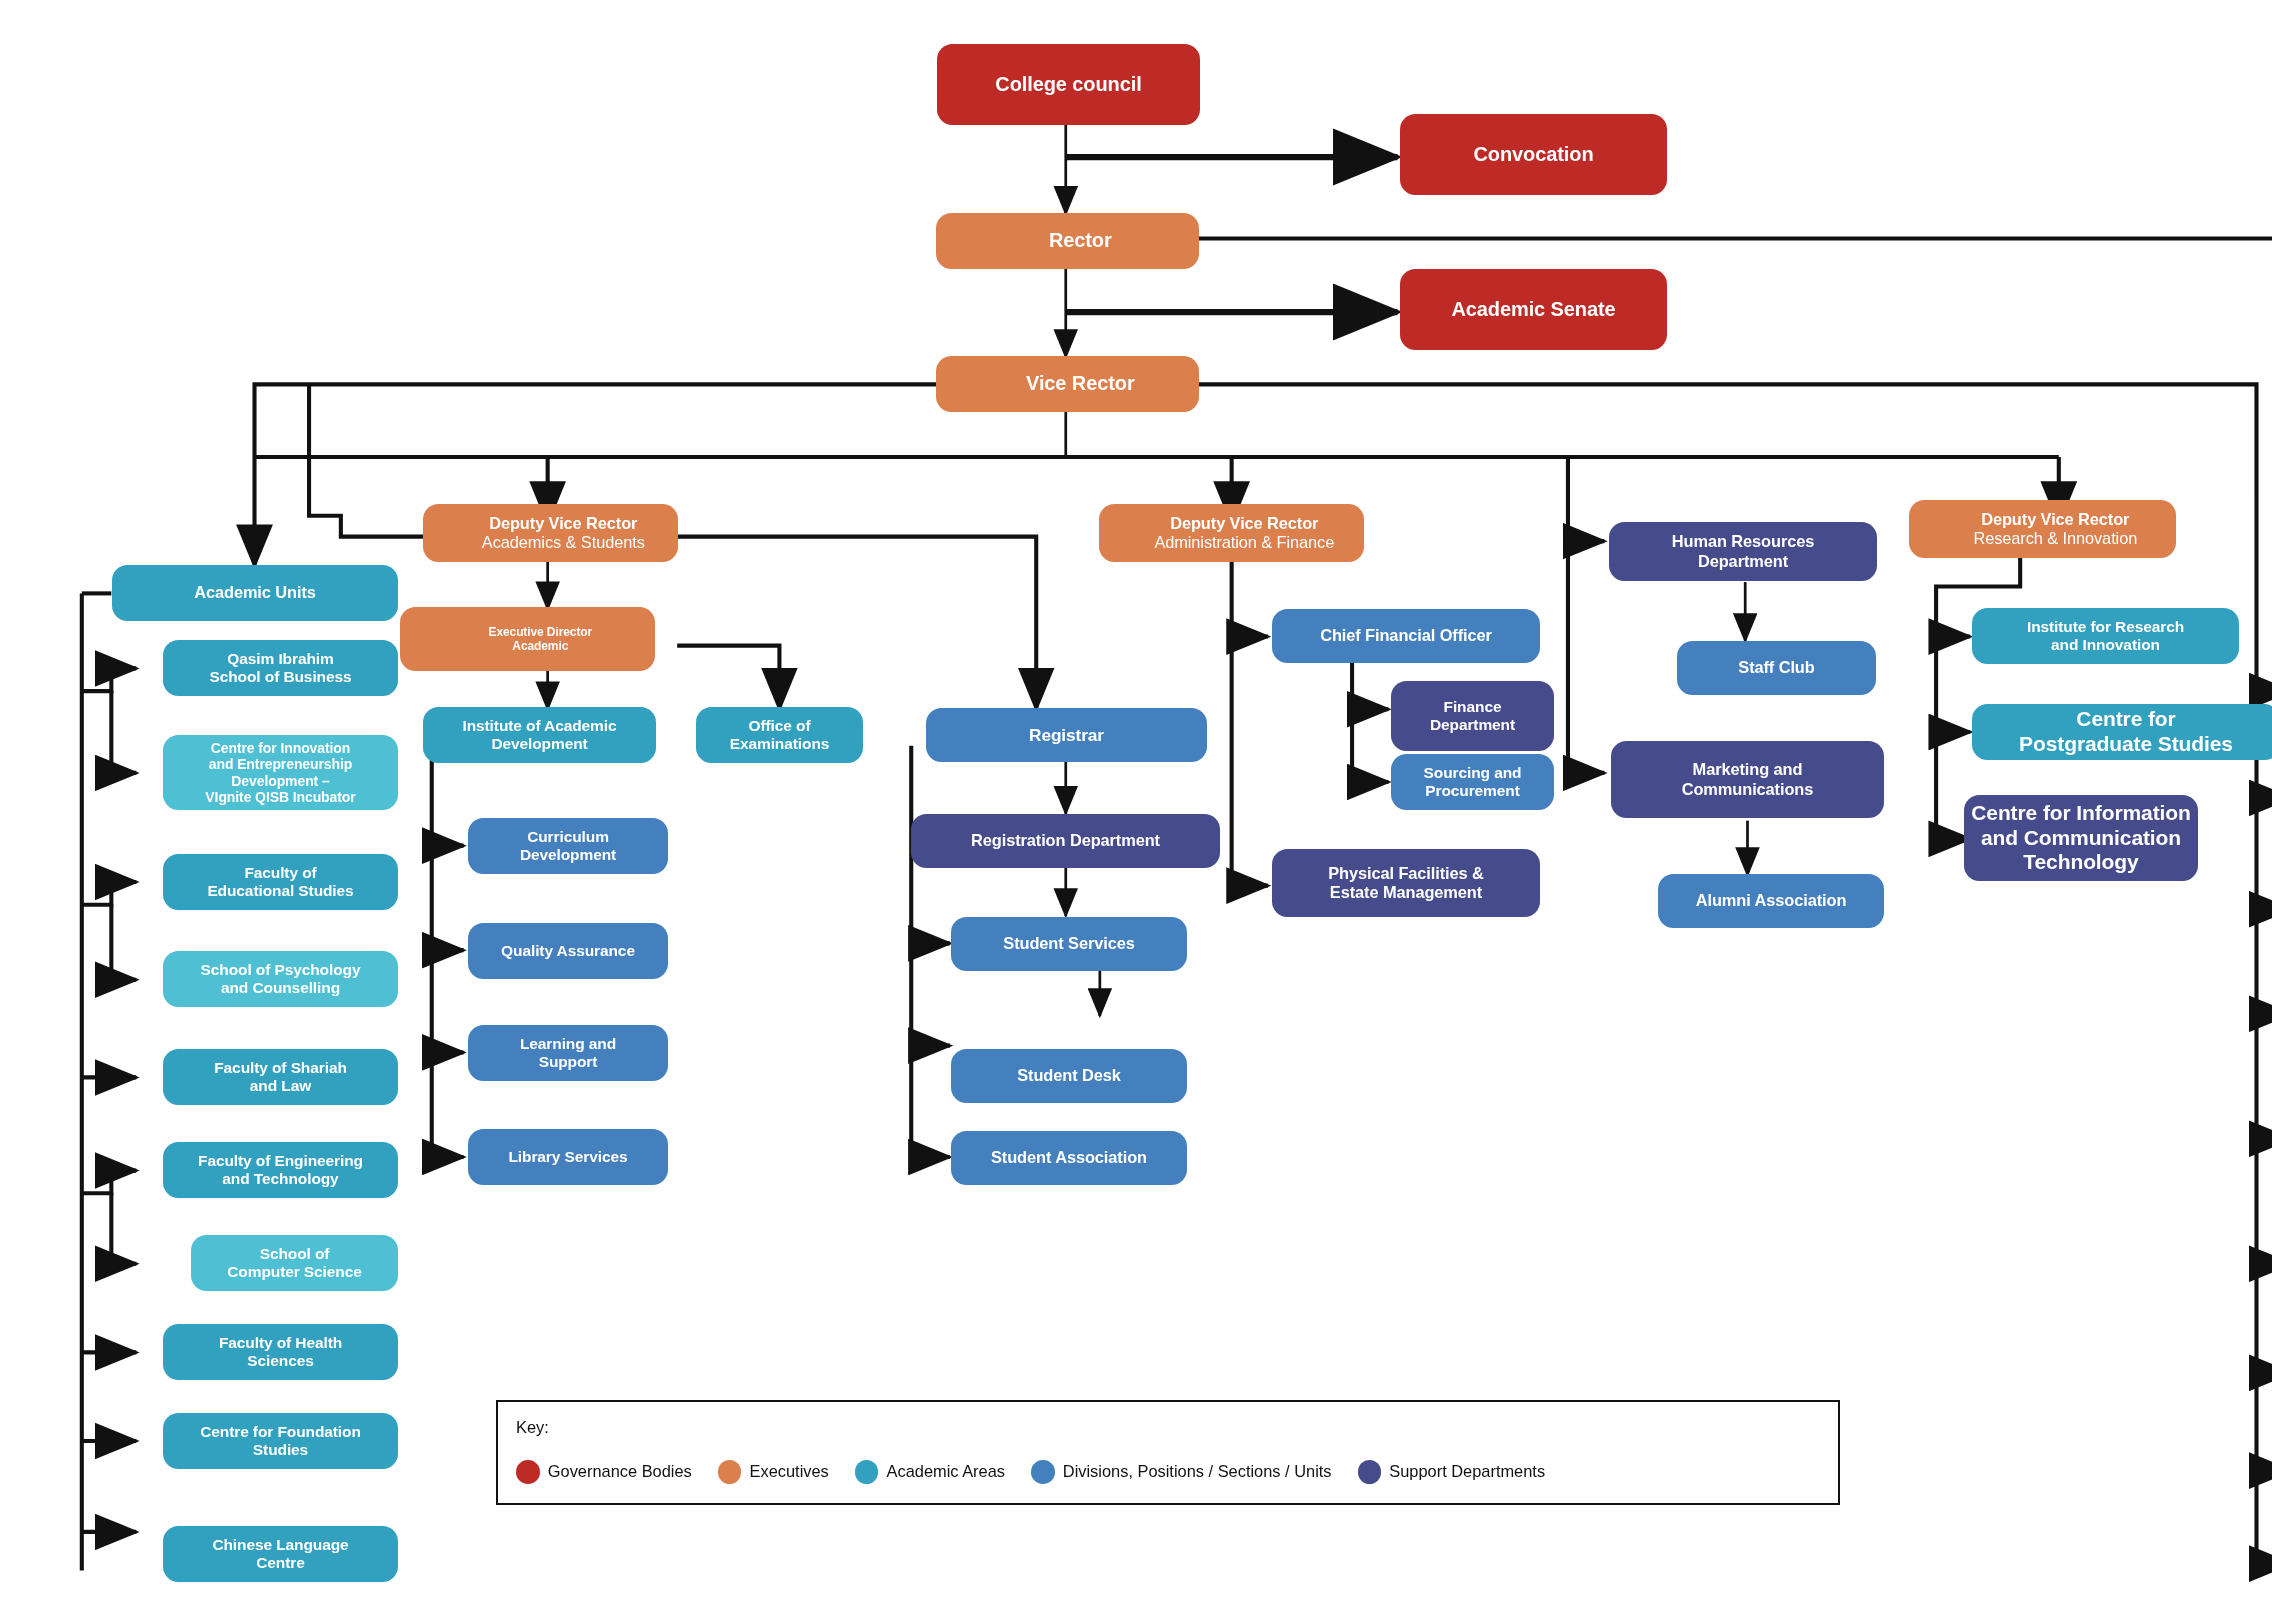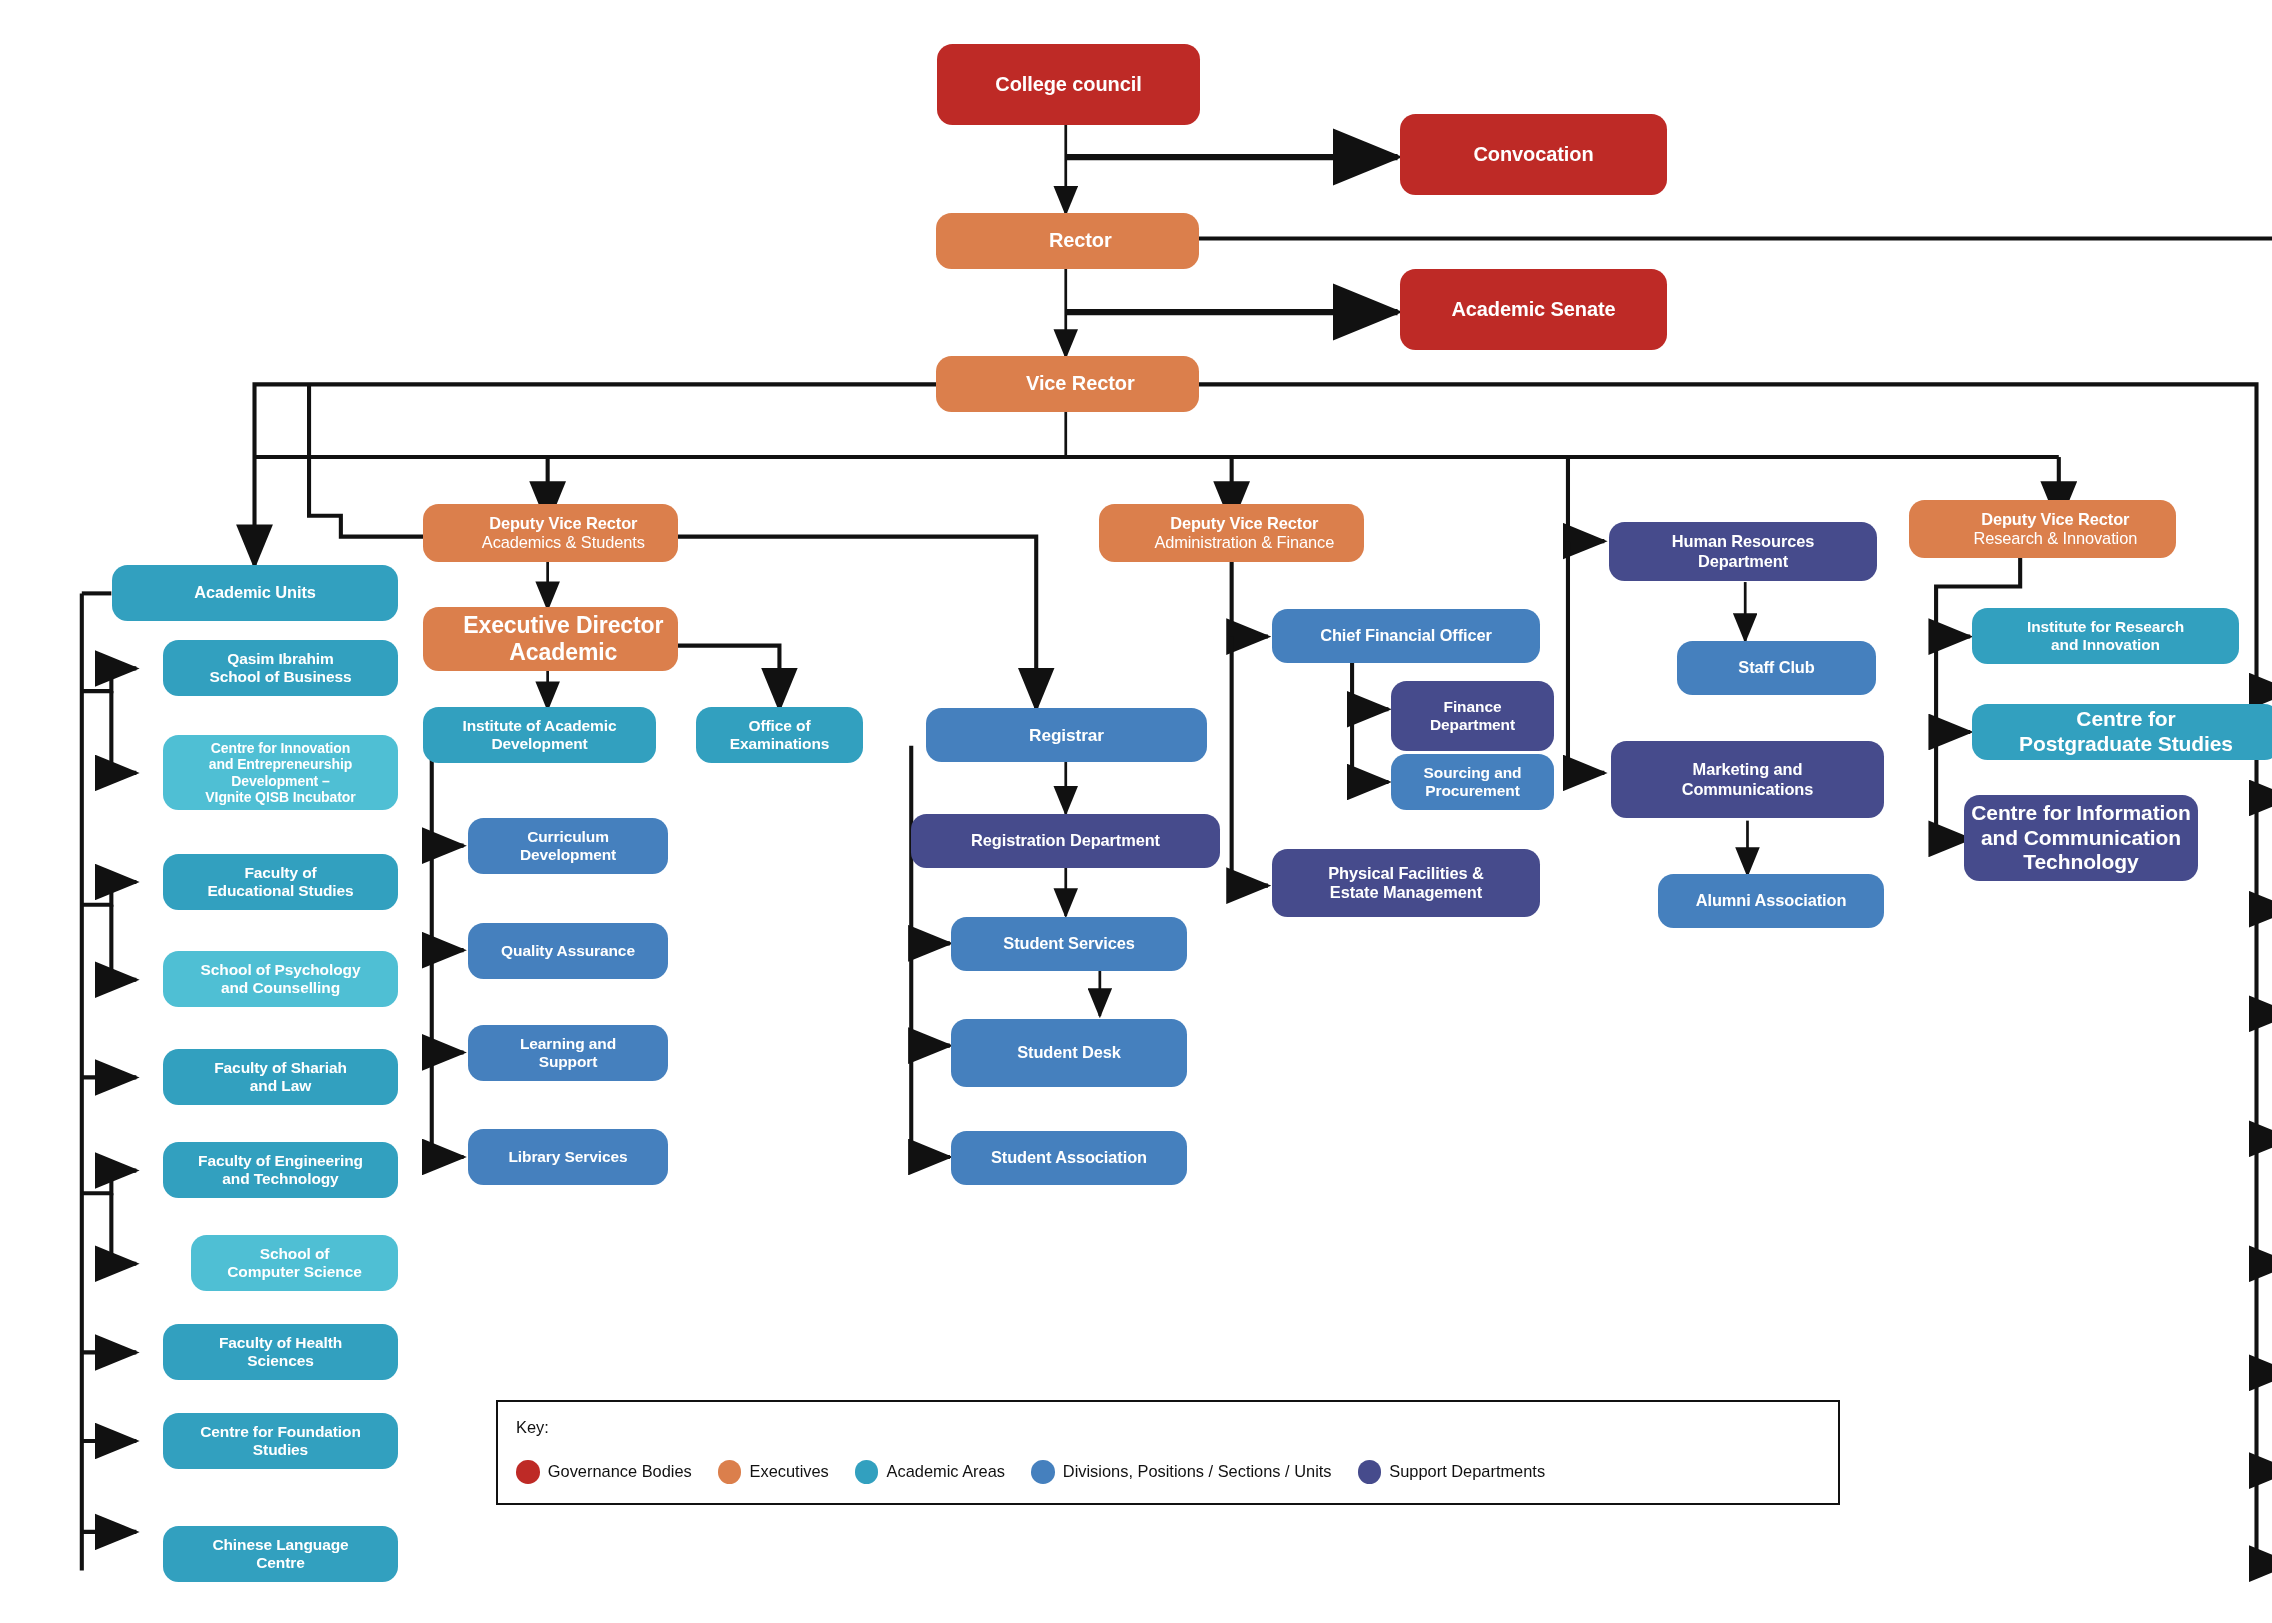--- a/index.html
+++ b/index.html
@@ -180,21 +180,21 @@
 <div class="node c-exec two-line" style="left:1099px;top:504px;width:265px;height:58px;font-size:16.4px;">
   <span class="l1">Deputy Vice Rector</span>
   <span class="l2">Administration &amp; Finance</span>
 </div>
 
 <div class="node c-exec two-line" style="left:1909px;top:500px;width:267px;height:58px;font-size:16.4px;">
   <span class="l1">Deputy Vice Rector</span>
   <span class="l2">Research &amp; Innovation</span>
 </div>
 
-<div class="node c-exec" style="left:423px;top:607px;width:255px;height:64px;font-size:23px;white-space:pre-line;">Executive Director
+<div class="node c-exec" style="left:400px;top:607px;width:255px;height:64px;font-size:12px;white-space:pre-line;">Executive Director
 Academic</div>
 
 <div class="node c-acad" style="left:423px;top:707px;width:233px;height:56px;font-size:15.5px;white-space:pre-line;">Institute of Academic
 Development</div>
 
 <div class="node c-acad" style="left:696px;top:707px;width:167px;height:56px;font-size:15.5px;white-space:pre-line;">Office of
 Examinations</div>
 
 <div class="node c-div" style="left:468px;top:818px;width:200px;height:56px;font-size:15.5px;white-space:pre-line;">Curriculum
 Development</div>
@@ -239,21 +239,21 @@
 
 <div class="node c-acad" style="left:163px;top:1504px;width:235px;height:56px;font-size:15.5px;white-space:pre-line;margin-top:22px;">Chinese Language
 Centre</div>
 
 <div class="node c-div" style="left:926px;top:708px;width:281px;height:54px;font-size:17.3px;">Registrar</div>
 
 <div class="node c-supp" style="left:911px;top:814px;width:309px;height:54px;font-size:16.4px;">Registration Department</div>
 
 <div class="node c-div" style="left:951px;top:917px;width:236px;height:54px;font-size:16.4px;">Student Services</div>
 
-<div class="node c-div" style="left:951px;top:1019px;width:236px;height:68px;font-size:16.4px;">Student Desk</div>
+<div class="node c-div" style="left:951px;top:1049px;width:236px;height:54px;font-size:16.4px;">Student Desk</div>
 
 <div class="node c-div" style="left:951px;top:1131px;width:236px;height:54px;font-size:16.4px;">Student Association</div>
 
 <div class="node c-div" style="left:1272px;top:609px;width:268px;height:54px;font-size:16.4px;">Chief Financial Officer</div>
 
 <div class="node c-supp" style="left:1391px;top:681px;width:163px;height:70px;font-size:15.5px;white-space:pre-line;">Finance
 Department</div>
 
 <div class="node c-div" style="left:1391px;top:754px;width:163px;height:56px;font-size:15.5px;white-space:pre-line;">Sourcing and
 Procurement</div>

